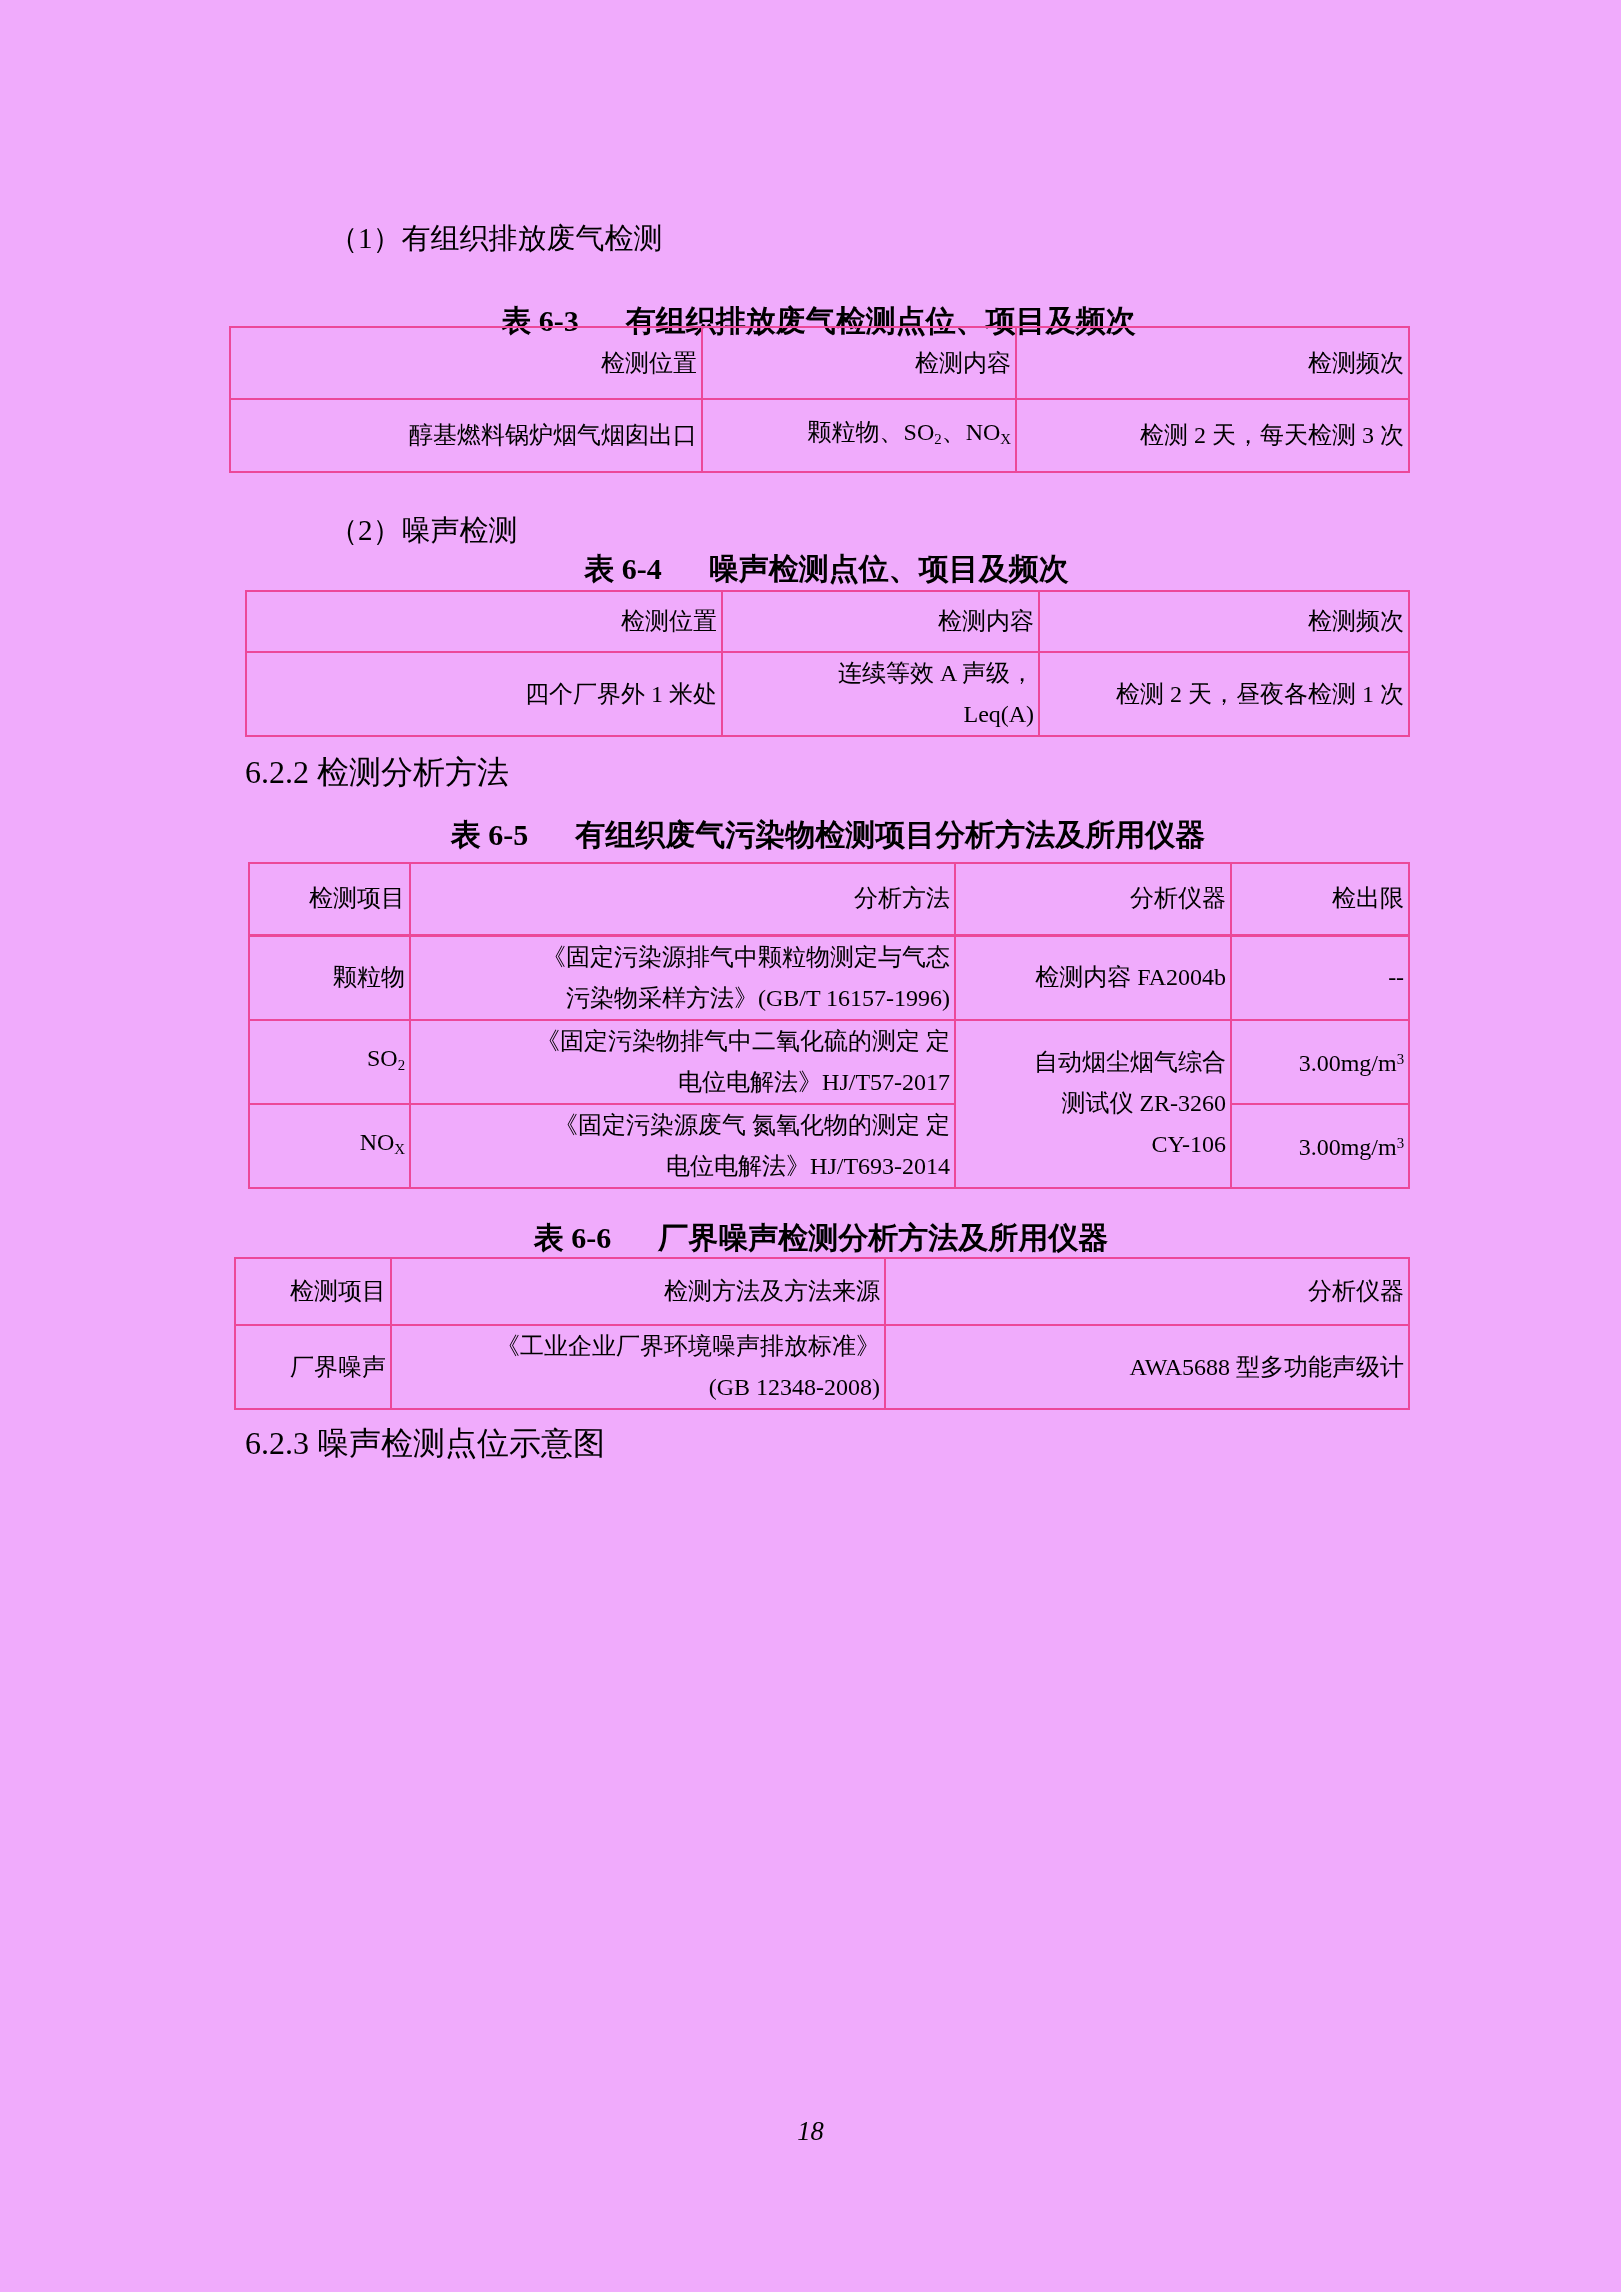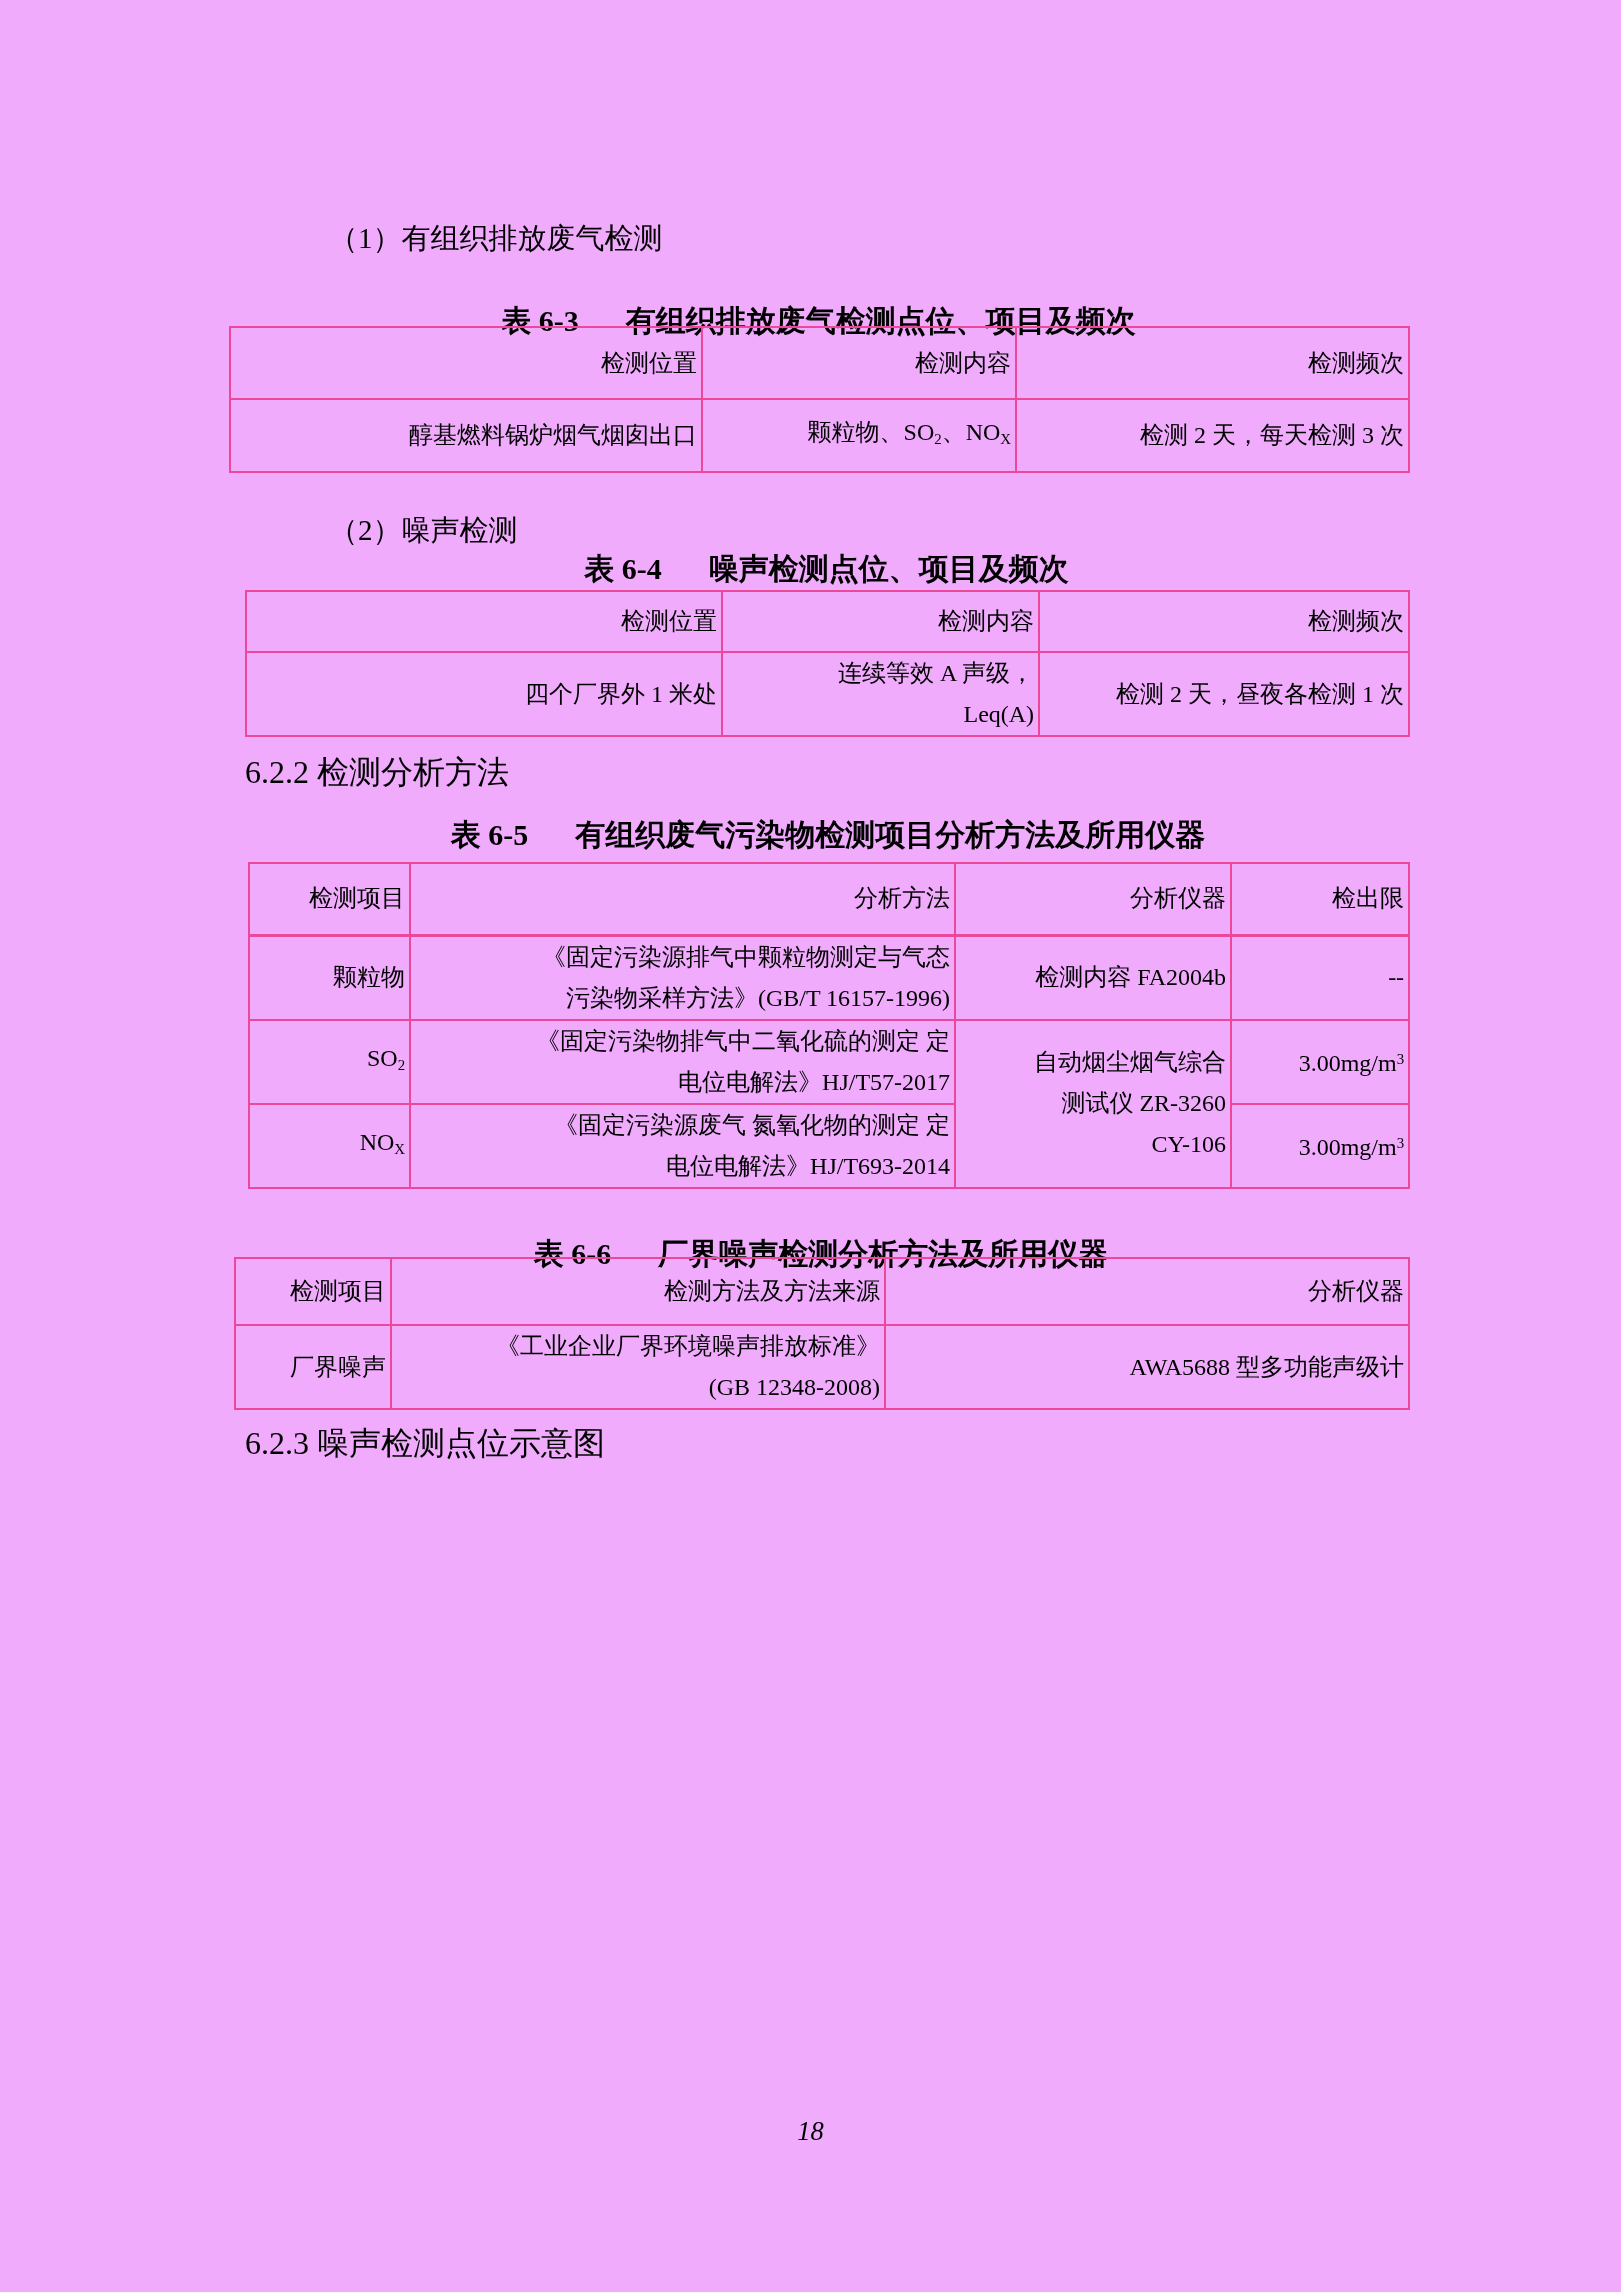--- a/index.html
+++ b/index.html
@@ -164,21 +164,21 @@
     </tr>
     <tr class="last-row" style="height:82px">
       <td>NO<sub>X</sub></td>
       <td class="method-cell pre">《固定污染源废气 氮氧化物的测定 定
 电位电解法》HJ/T693-2014</td>
       <td>3.00mg/m<sup>3</sup></td>
     </tr>
   </tbody>
     </table>
 
-  <div class="tbl-title" style="left:234px; top:1218px; width:1174px;margin-top:16px;">
+  <div class="tbl-title" style="left:234px; top:1218px; width:1174px;">
     <span class="tbl-label">表 6-6</span><span>厂界噪声检测分析方法及所用仪器</span>
   </div>
 
   <table class="doc-table thick-bottom" style="left:234px; top:1257px; width:1174px;">
     <colgroup>
         <col style="width:156px">
         <col style="width:494px">
         <col style="width:524px">
       </colgroup>
     <tbody>

